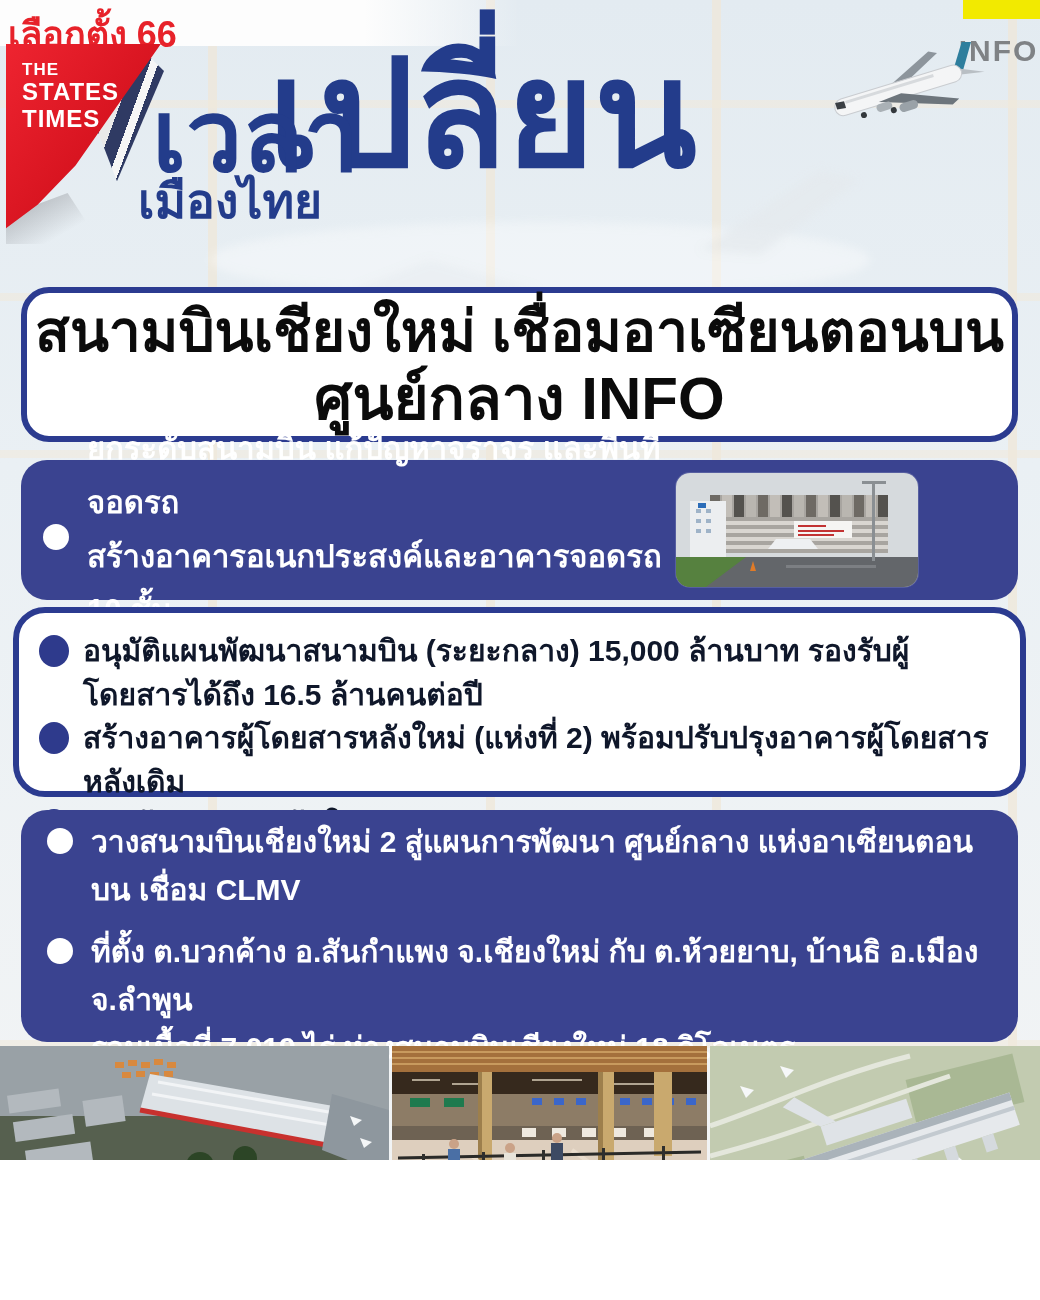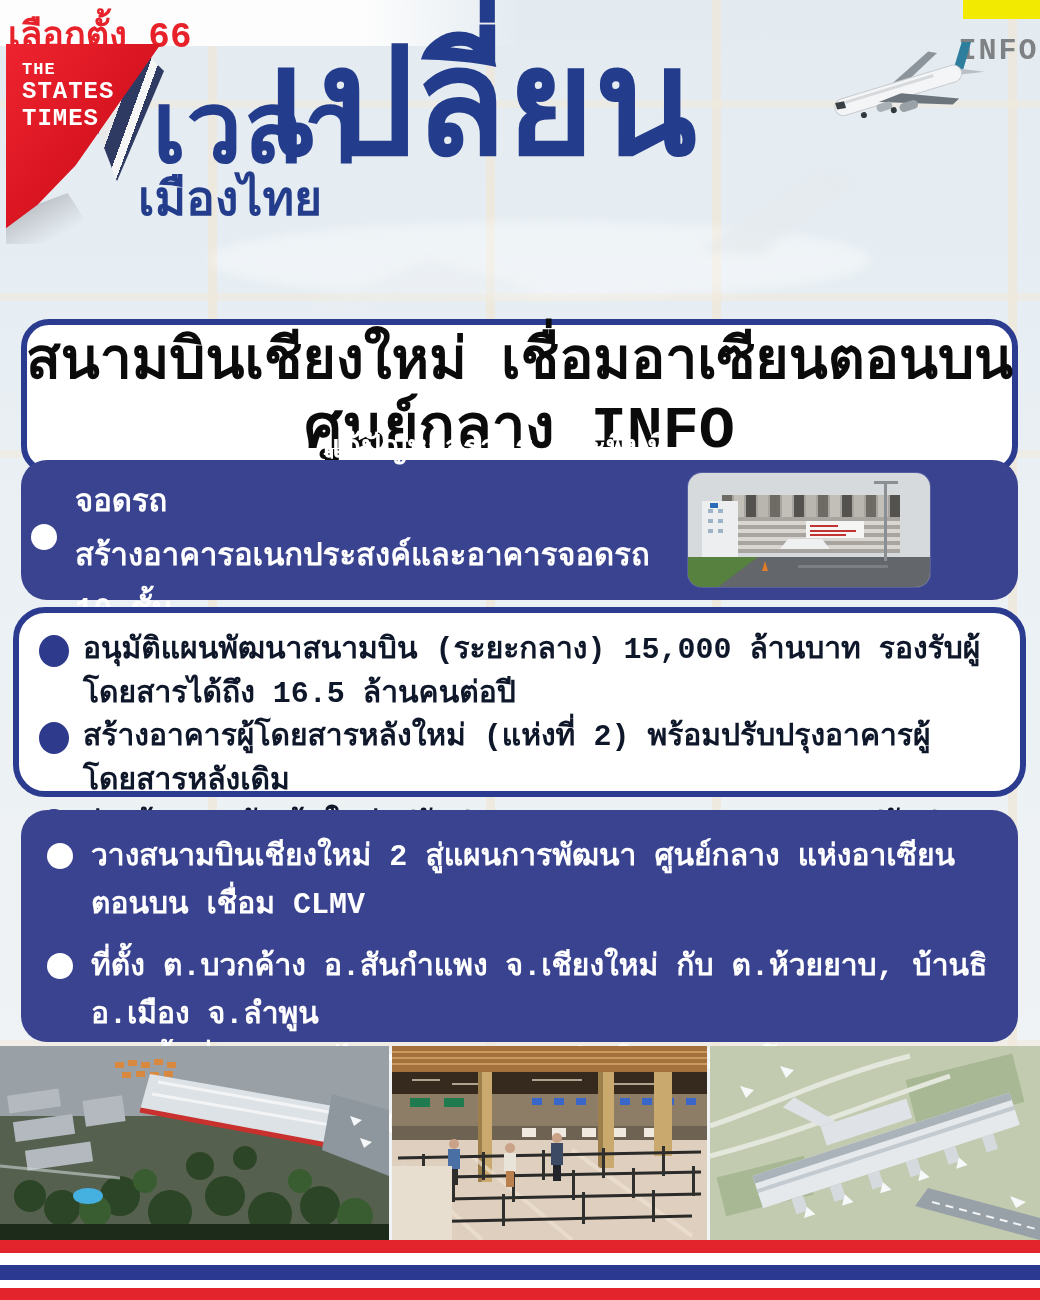--- a/index.html
+++ b/index.html
@@ -1,19 +1,19 @@
 <!DOCTYPE html>
 <html><head>
 <meta charset="utf-8">
 <style>
   html,body{margin:0;padding:0;background:#ffffff;}
   *{box-sizing:border-box;}
   .canvas{
-    position:relative;width:1040px;height:1300px;overflow:hidden;
-    font-family:Liberation Mono, monospace;
+    position:relative;width:1040px;height:1160px;overflow:hidden;
+    font-family:Liberation Sans, sans-serif;
     background:linear-gradient(180deg,#e3ebf1 0%,#eaf0f4 40%,#f2f4f5 100%);
   }
   
   .vline{position:absolute;top:0;width:9px;height:1300px;background:#efe7d8;opacity:.75;}
   .hline{position:absolute;left:0;width:1040px;height:8px;background:#f0e9dc;opacity:.6;}
   .topband{position:absolute;left:0;top:0;width:520px;height:46px;
     background:linear-gradient(90deg,#fdfdfd 70%,rgba(253,253,253,0));}
   .faint-plane{position:absolute;left:180px;top:150px;opacity:.45;filter:blur(5px);}
 
   
@@ -35,30 +35,30 @@
   .title-small{position:absolute;left:152px;top:86px;font-size:100px;font-weight:800;color:#233c8b;line-height:1;white-space:nowrap;}
   .title-mid{position:absolute;left:138px;top:178px;font-size:48px;font-weight:800;color:#233c8b;line-height:1;white-space:nowrap;}
   .title-big{position:absolute;left:268px;top:2px;font-size:150px;font-weight:800;color:#233c8b;line-height:1.5;white-space:nowrap;}
 
   .yellow-tab{position:absolute;left:963px;top:0;width:77px;height:19px;background:#f2ea00;}
   .info-label{position:absolute;left:957px;top:22px;width:83px;text-align:center;font-size:30px;font-weight:800;color:#7f8285;letter-spacing:2px;margin-top:12px;}
   .plane-svg{position:absolute;left:815px;top:42px;}
 
   
   .headline-box{position:absolute;left:21px;top:287px;width:997px;height:155px;background:#ffffff;
-    border:6px solid #2b3b90;border-radius:28px;display:flex;flex-direction:column;align-items:center;justify-content:center;margin-top:32px;}
+    border:6px solid #2b3b90;border-radius:28px;display:flex;flex-direction:column;align-items:center;justify-content:center;}
   .headline-box .h1{font-size:57px;font-weight:800;color:#0b0b0b;line-height:1.2;white-space:nowrap;}
   .headline-box .h2{font-size:60px;font-weight:800;color:#0b0b0b;line-height:1.1;white-space:nowrap;}
 
   
   .box-dark{position:absolute;background:#3a4390;border-radius:26px;color:#ffffff;}
-  .box1{left:21px;top:460px;width:997px;height:140px;display:flex;align-items:center;padding:0 10px;}
+  .box1{left:21px;top:460px;width:997px;height:140px;display:flex;align-items:center;padding:0 22px;}
   .box-light{position:absolute;left:13px;top:607px;width:1013px;height:190px;background:#ffffff;
     border:6px solid #2b3b90;border-radius:32px;padding:16px 20px 12px 20px;display:flex;flex-direction:column;justify-content:space-between;}
-  .box3{left:21px;top:810px;width:997px;height:232px;padding:23px 26px;display:flex;flex-direction:column;gap:14px;justify-content:space-between;}
+  .box3{left:21px;top:810px;width:997px;height:232px;padding:8px 26px;display:flex;flex-direction:column;gap:14px;justify-content:space-between;}
 
   .row{display:flex;align-items:flex-start;}
   .bullet-white{flex:0 0 auto;width:26px;height:26px;border-radius:50%;background:#ffffff;margin-right:18px;margin-top:14px;}
   .bullet-navy{flex:0 0 auto;width:30px;height:32px;border-radius:50%;background:#2e3a8c;margin-right:14px;margin-top:6px;}
   .item-text{font-size:30px;font-weight:700;line-height:1.6;}
   .box1 .item-text{font-size:31px;line-height:1.75;}
   .box-light .item-text{color:#0f172a;line-height:1.45;}
   .box3 .bullet-white{margin-top:10px;}
 
   .photo-card{flex:0 0 auto;margin-left:auto;margin-right:78px;width:242px;height:114px;border-radius:14px;overflow:hidden;box-shadow:0 0 0 1px rgba(255,255,255,.15);}

